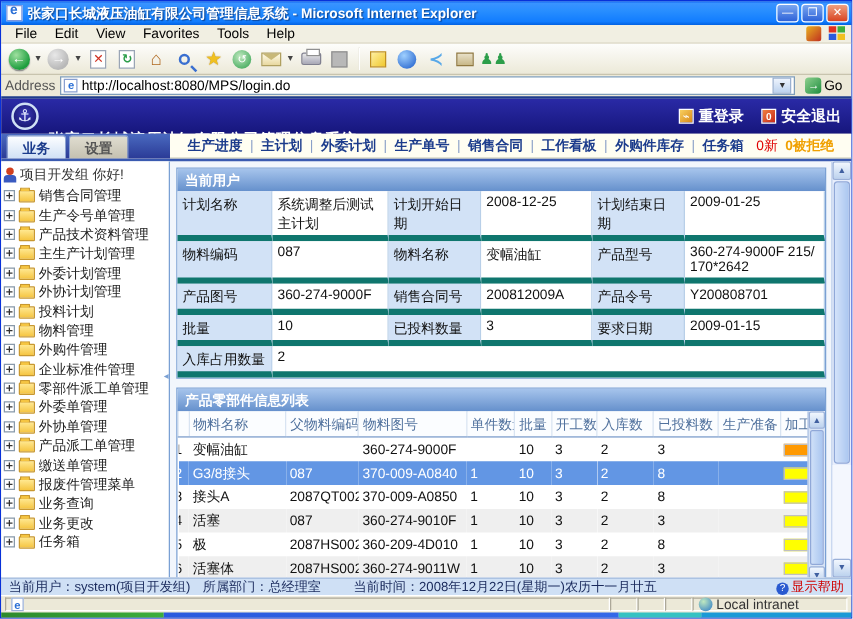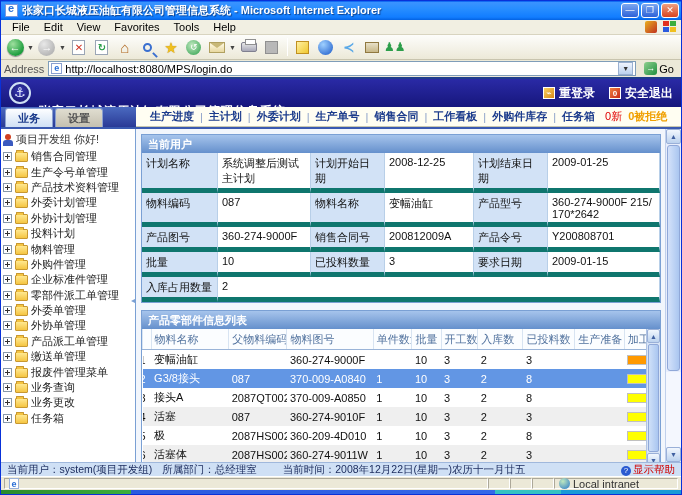--- a/index.html
+++ b/index.html
@@ -309,20 +309,25 @@
           </div>
           <div class="tree-item">
             <span class="expand"></span>
             <span class="folder"></span>
             <span>生产令号单管理</span>
           </div>
           <div class="tree-item">
             <span class="expand"></span>
             <span class="folder"></span>
             <span>产品技术资料管理</span>
+          </div>
+          <div class="tree-item">
+            <span class="expand"></span>
+            <span class="folder"></span>
+            <span>主生产计划管理</span>
           </div>
           <div class="tree-item">
             <span class="expand"></span>
             <span class="folder"></span>
             <span>外委计划管理</span>
           </div>
           <div class="tree-item">
             <span class="expand"></span>
             <span class="folder"></span>
             <span>外协计划管理</span>

